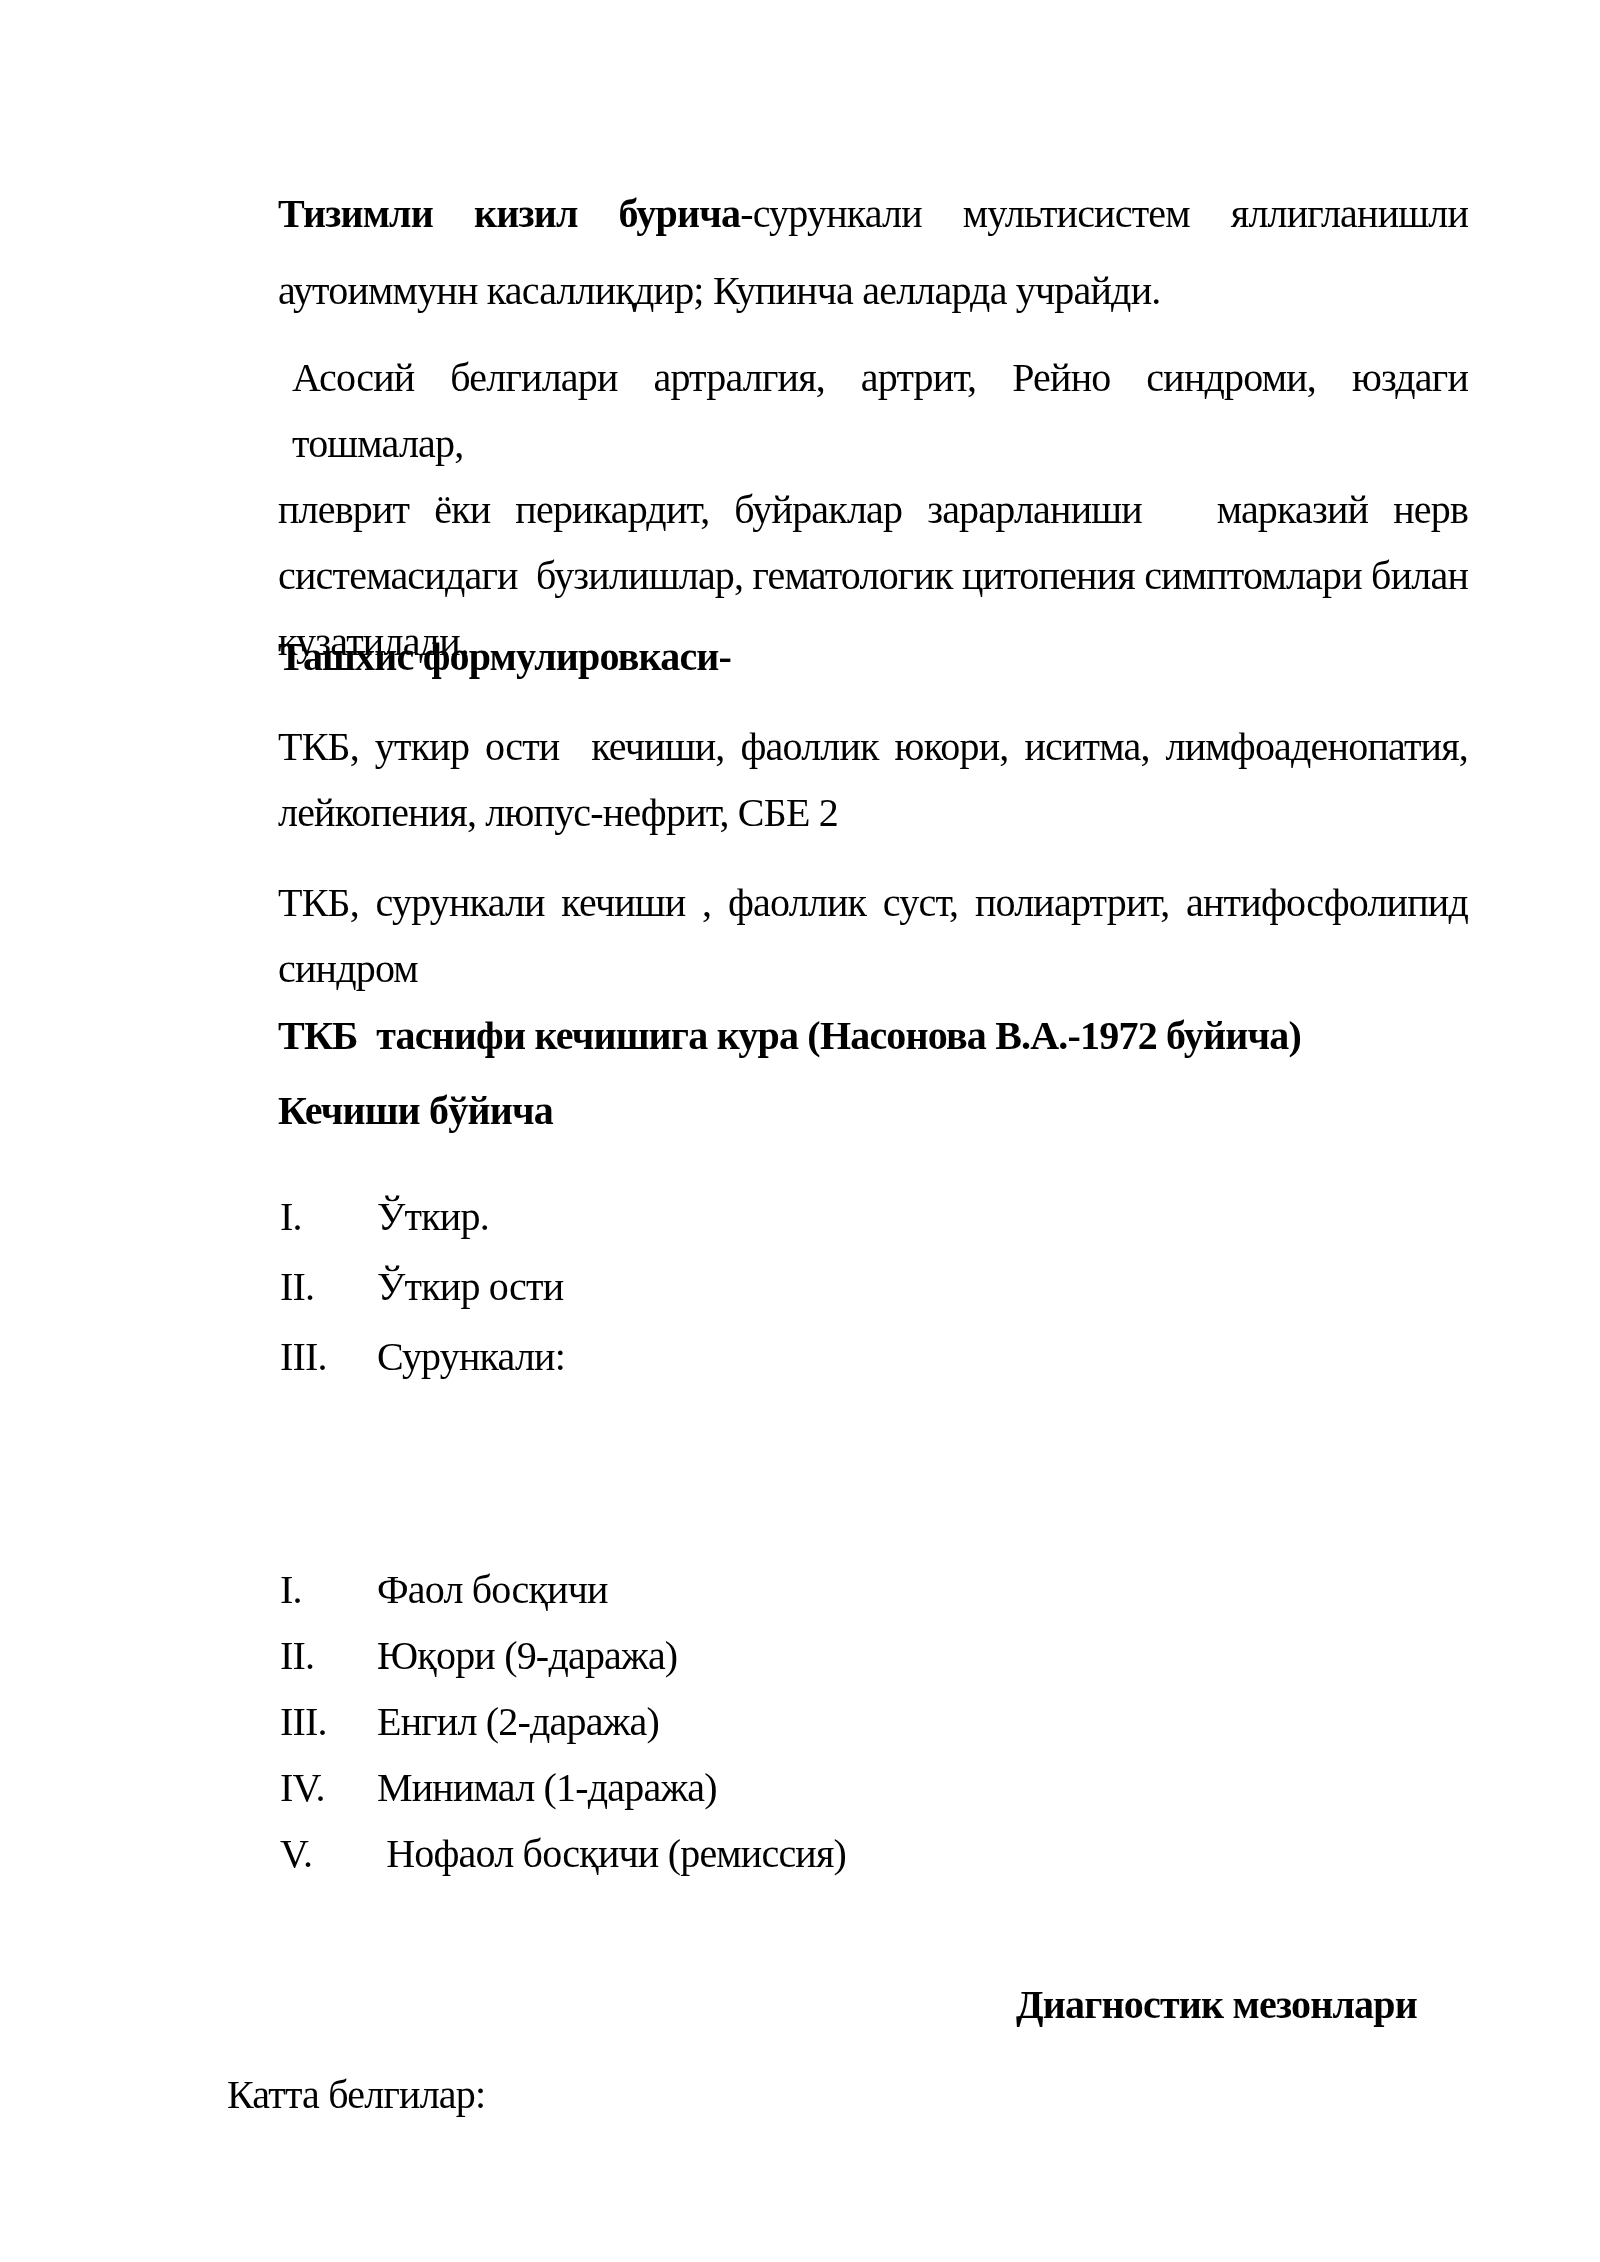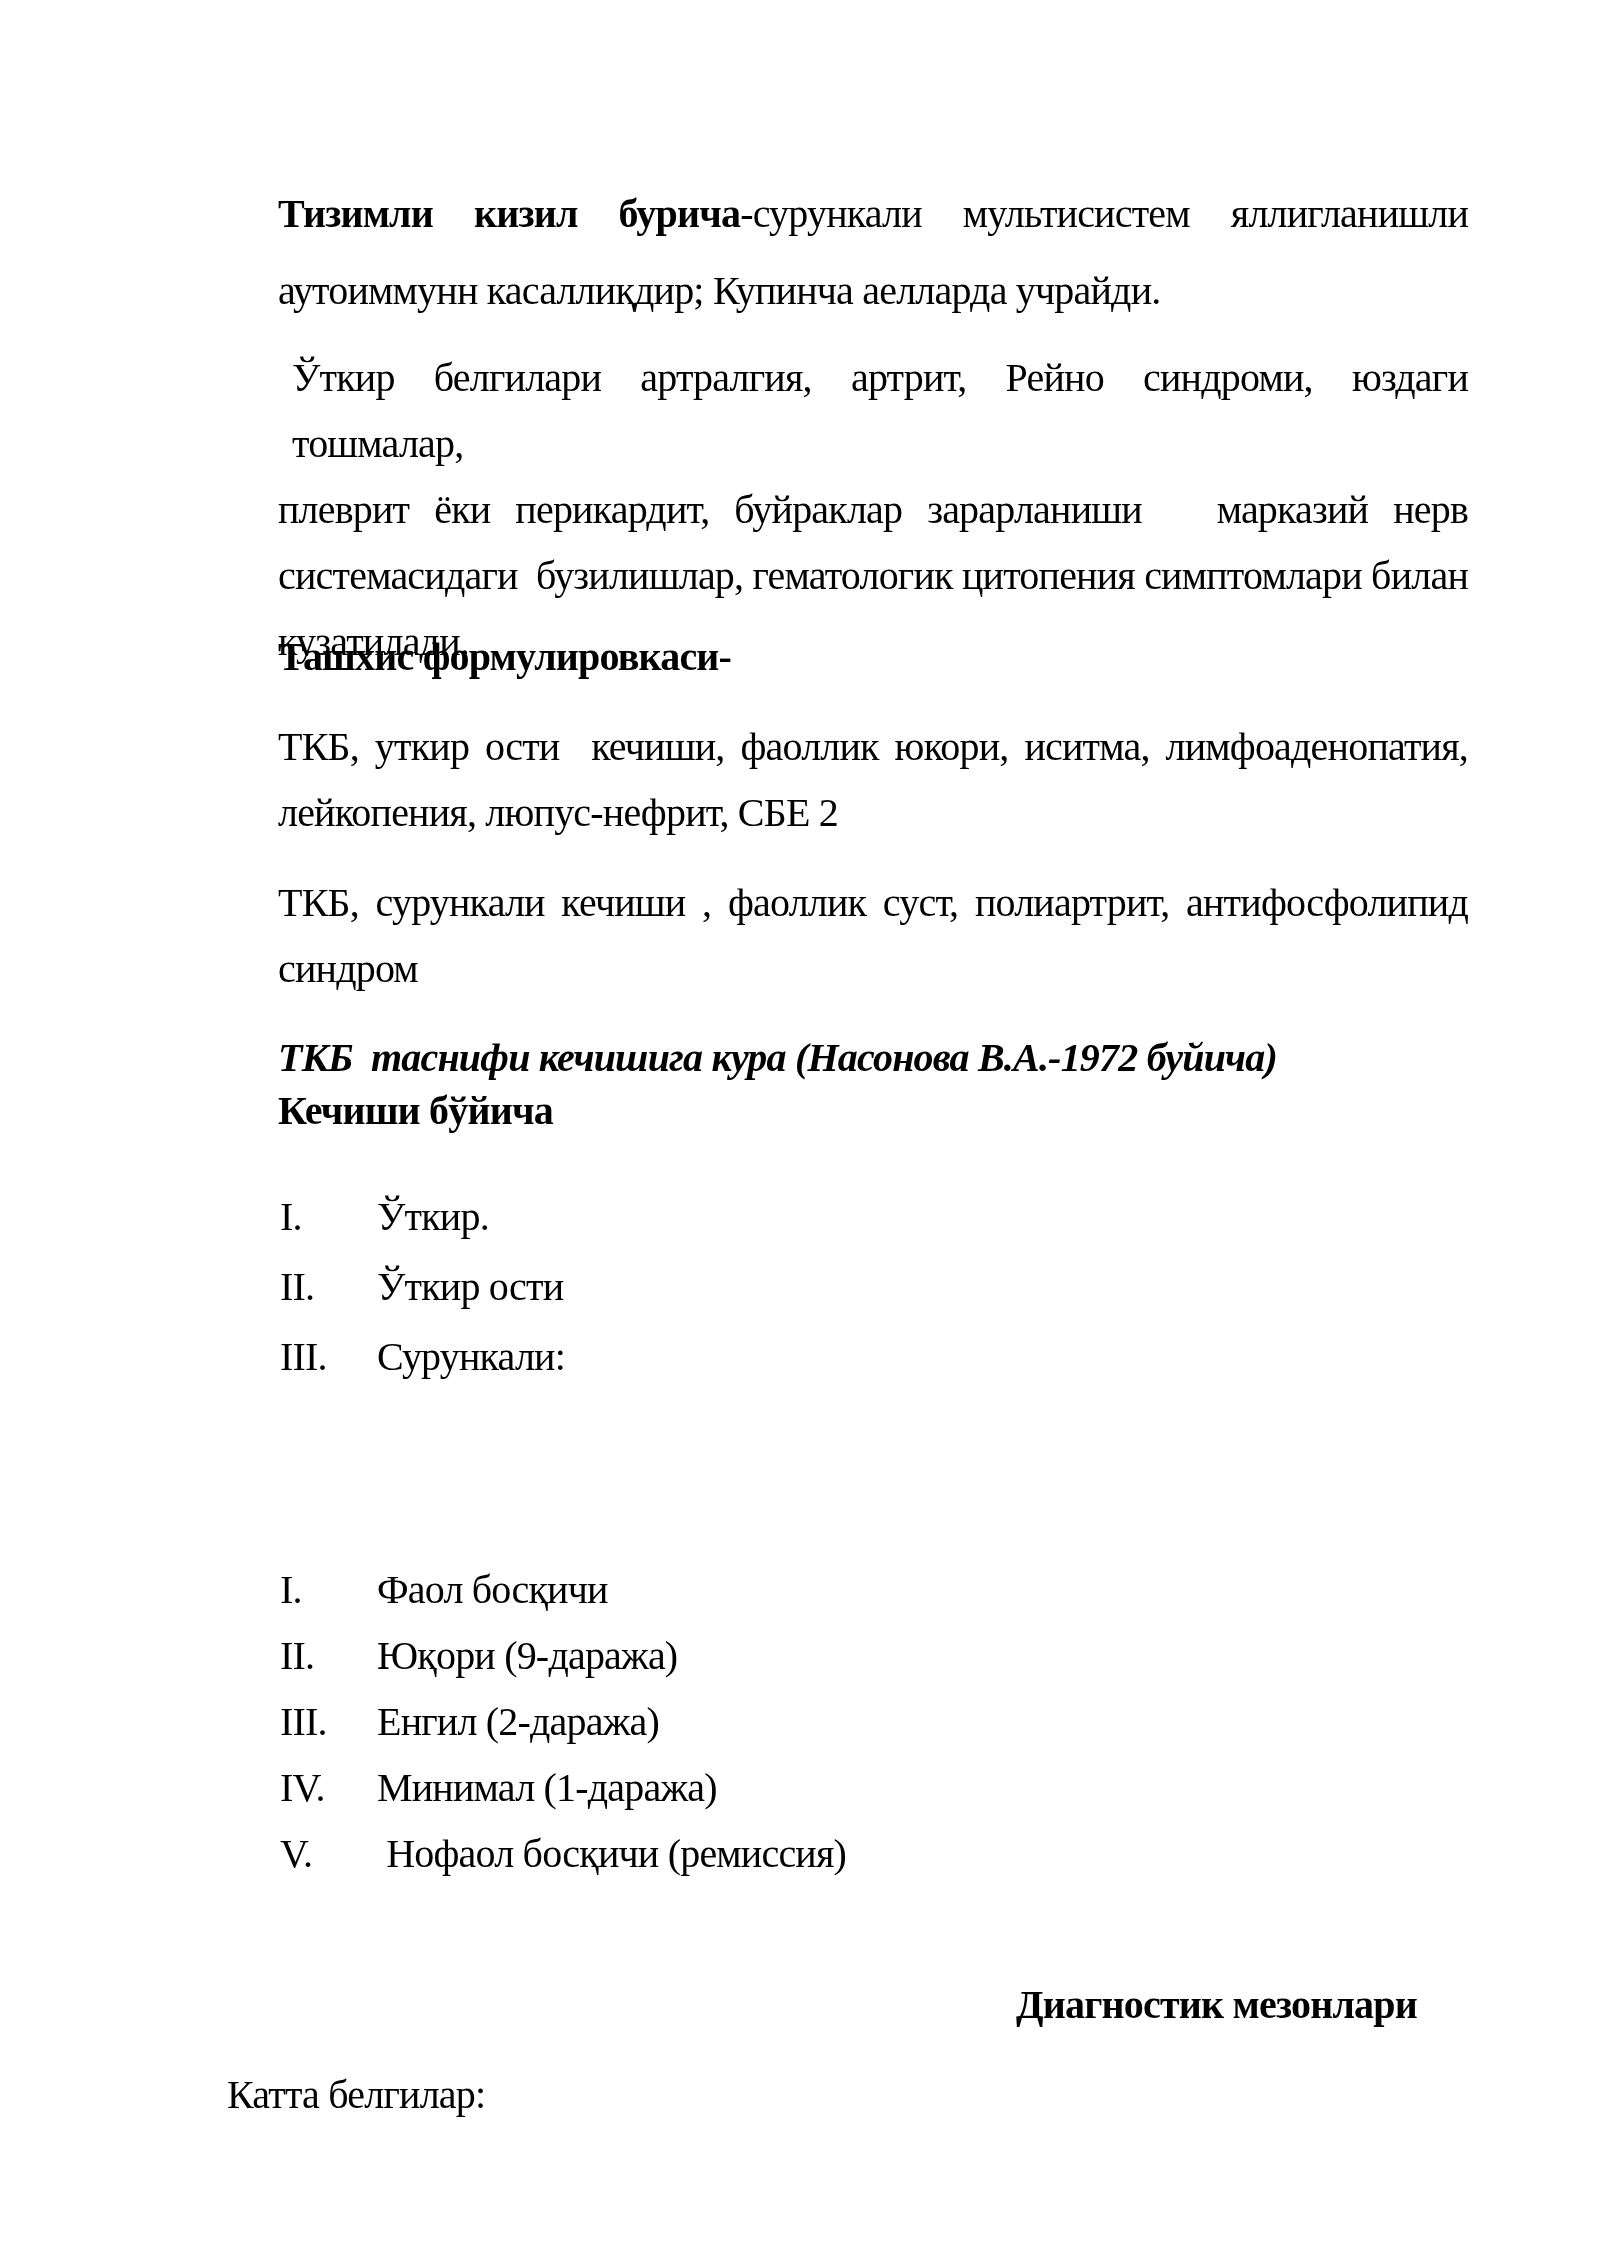--- a/index.html
+++ b/index.html
@@ -30,41 +30,41 @@
 <body>
 
 <div class="page">
 
   <div class="blk w lh77" style="left:278px; top:135px;">
     <div class="ln jline"><span class="bold">Тизимли кизил бурича</span><span>-сурункали мультисистем яллигланишли</span></div>
     <div class="ln">аутоиммунн касаллиқдир; Купинча аелларда учрайди.</div>
   </div>
 
   <div class="blk w lh66" style="left:278px; top:305px;">
-    <div class="ln jline indent1">Ўткир белгилари артралгия, артрит, Рейно синдроми, юздаги тошмалар,</div>
+    <div class="ln jline indent1">Асосий белгилари артралгия, артрит, Рейно синдроми, юздаги тошмалар,</div>
     <div class="ln jline">плеврит ёки перикардит, буйраклар зарарланиши&nbsp;&nbsp; марказий нерв</div>
     <div class="ln jline">системасидаги&nbsp; бузилишлар, гематологик цитопения симптомлари билан</div>
     <div class="ln">кузатилади.</div>
   </div>
 
   <div class="blk w lh66" style="left:278px; top:584px;">
     <div class="ln bold">Ташхис формулировкаси-</div>
   </div>
 
   <div class="blk w lh66" style="left:278px; top:674px;">
     <div class="ln jline">ТКБ, уткир ости&nbsp; кечиши, фаоллик юкори, иситма, лимфоаденопатия,</div>
     <div class="ln">лейкопения, люпус-нефрит, СБЕ 2</div>
   </div>
 
   <div class="blk w lh66" style="left:278px; top:830px;">
     <div class="ln jline">ТКБ, сурункали кечиши , фаоллик суст, полиартрит, антифосфолипид</div>
     <div class="ln">синдром</div>
   </div>
 
-  <div class="blk w lh66" style="left:278px; top:985px;font-style:italic;">
+  <div class="blk w lh66" style="left:278px; top:963px;">
     <div class="ln bold">ТКБ&nbsp; таснифи кечишига кура (Насонова В.А.-1972 буйича)</div>
   </div>
 
   <div class="blk w lh66" style="left:278px; top:1038px;">
     <div class="ln bold">Кечиши бўйича</div>
   </div>
 
   <div class="blk lh70" style="left:280px; top:1142px;">
     <div class="ln li"><span class="num">I.</span><span>Ўткир.</span></div>
     <div class="ln li"><span class="num">II.</span><span>Ўткир ости</span></div>

